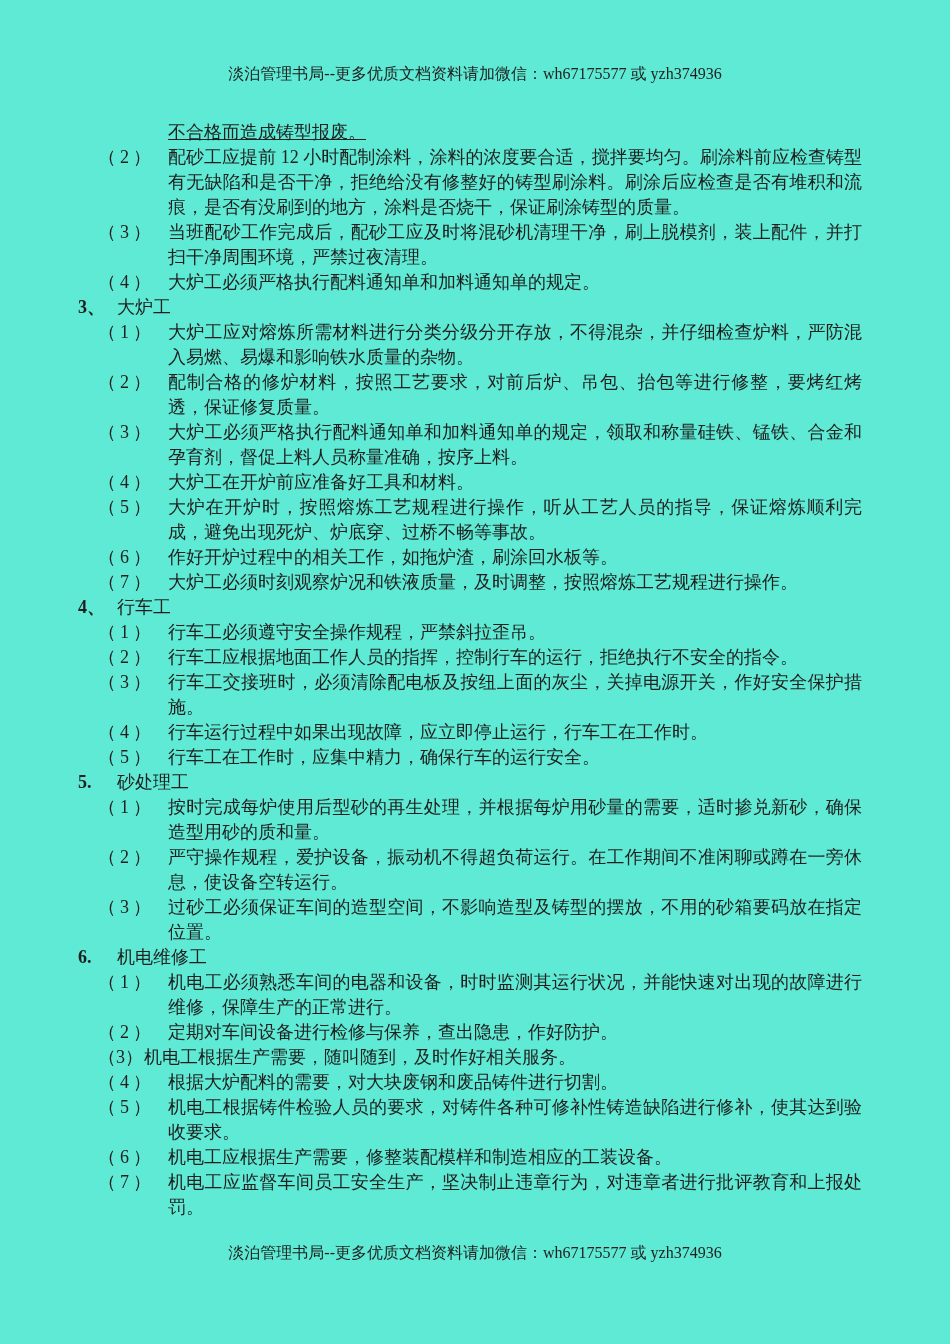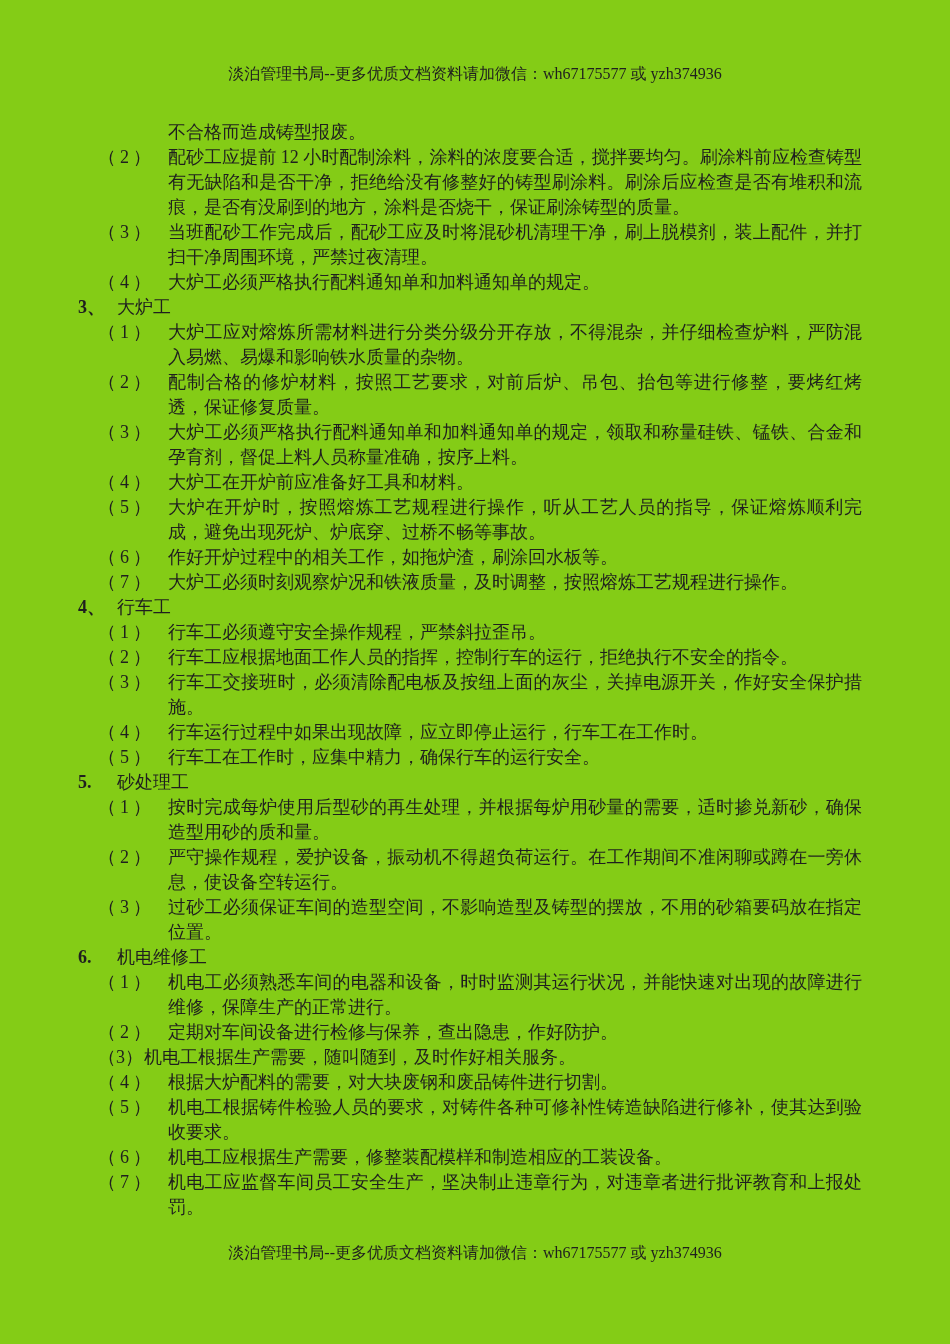--- a/index.html
+++ b/index.html
@@ -1,20 +1,20 @@
 <!DOCTYPE html>
 <html><head>
 <meta charset="utf-8">
 <style>
   html, body { margin: 0; padding: 0; background: #ffffff; }
   .page {
     position: relative;
     width: 950px;
     height: 1344px;
-    background: #84cc16;
+    background: #5eead4;
     overflow: hidden;
     font-family: "Liberation Serif", "DejaVu Serif", serif;
     color: #1f1f1f;
   }
   .header, .footer {
     position: absolute;
     left: 0;
     width: 100%;
     text-align: center;
     font-size: 16px;
@@ -38,21 +38,21 @@
     position: absolute;
     left: 10px;
     top: 0;
     width: 70px;
     letter-spacing: 4px;
     text-align: left;
     white-space: nowrap;
   }
   .item.tight { padding-left: 56px; }
   .item.tight > .num { width: auto; letter-spacing: 0; }
-  .cont { padding-left: 80px; }
+  .cont { padding-left: 80px; text-decoration: underline; }
   .section { text-align: left; }
   .sec-num {
     display: inline-block;
     width: 39px;
     margin-left: -10px;
     font-weight: bold;
     white-space: nowrap;
   }
 </style>
 </head>

